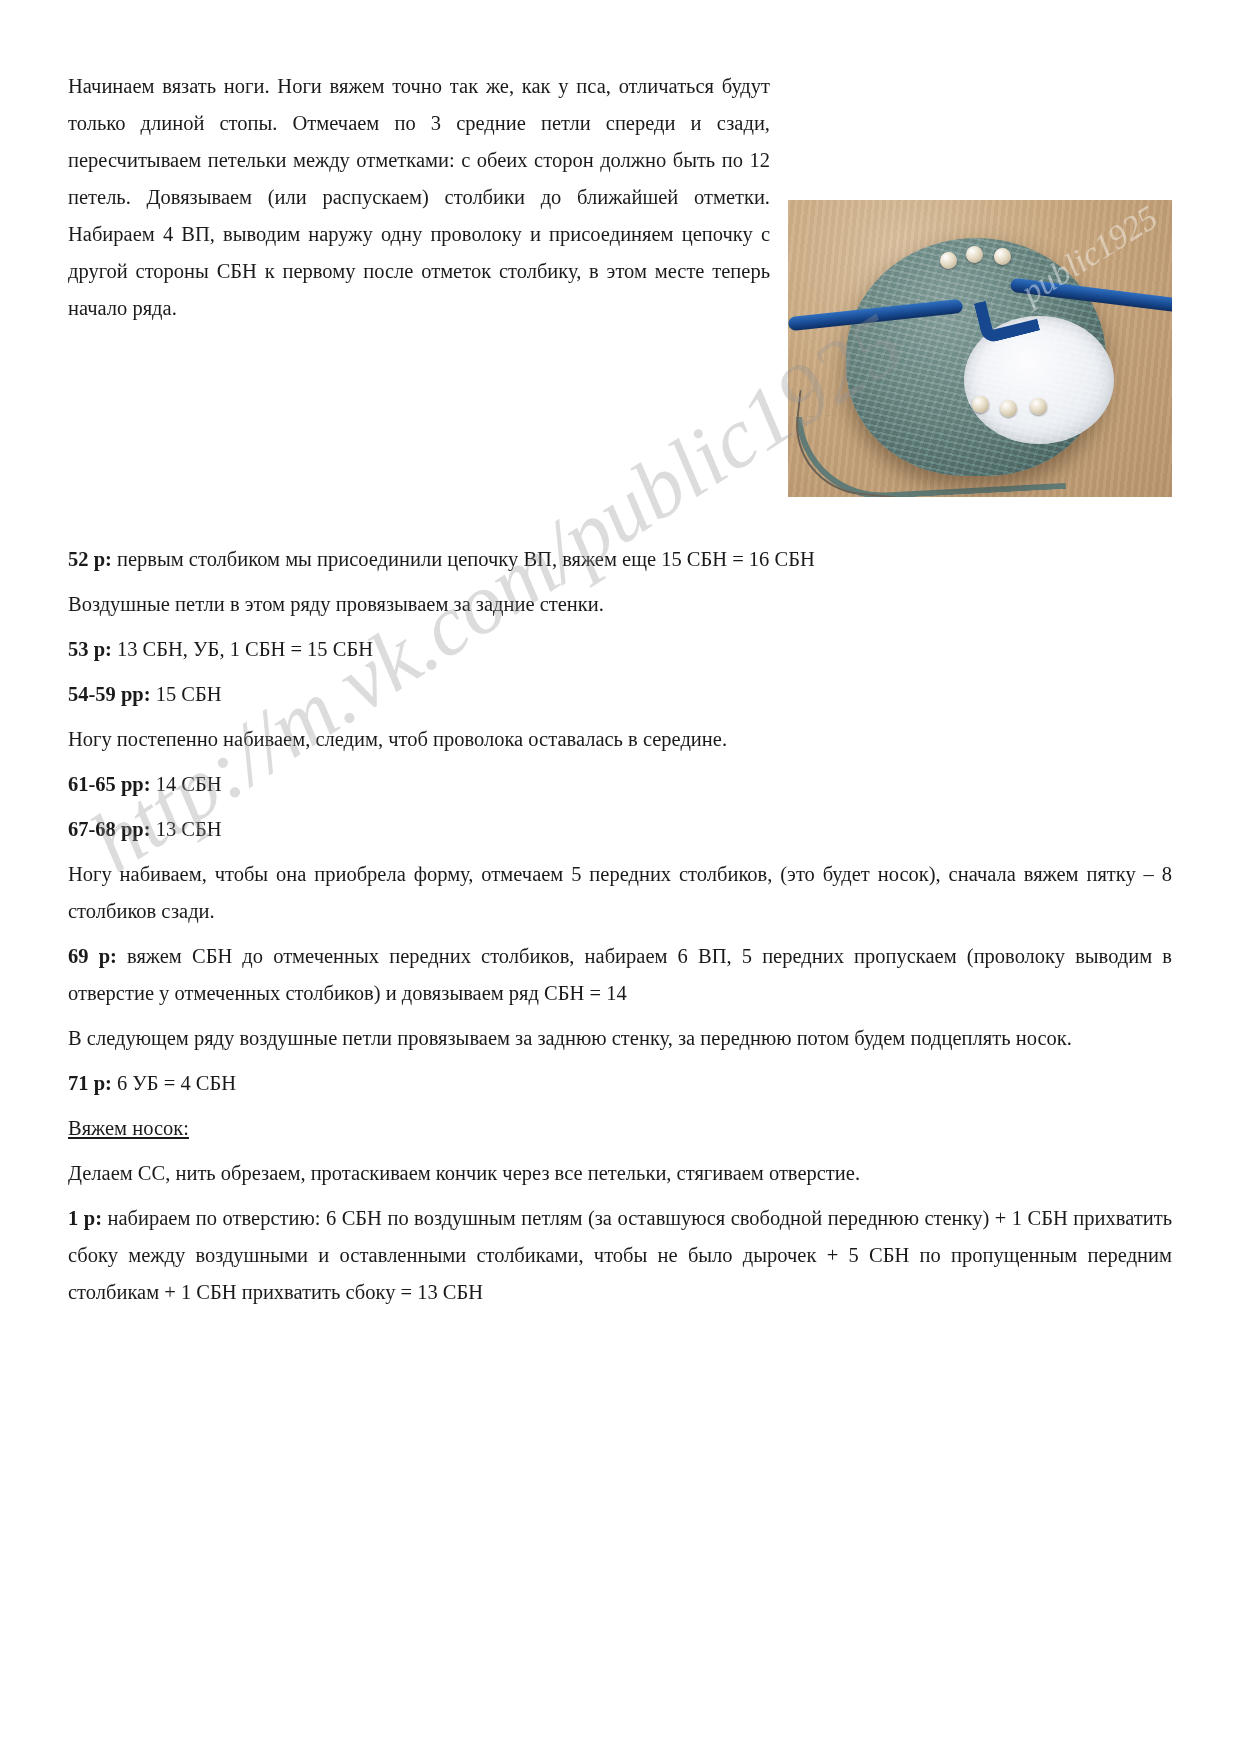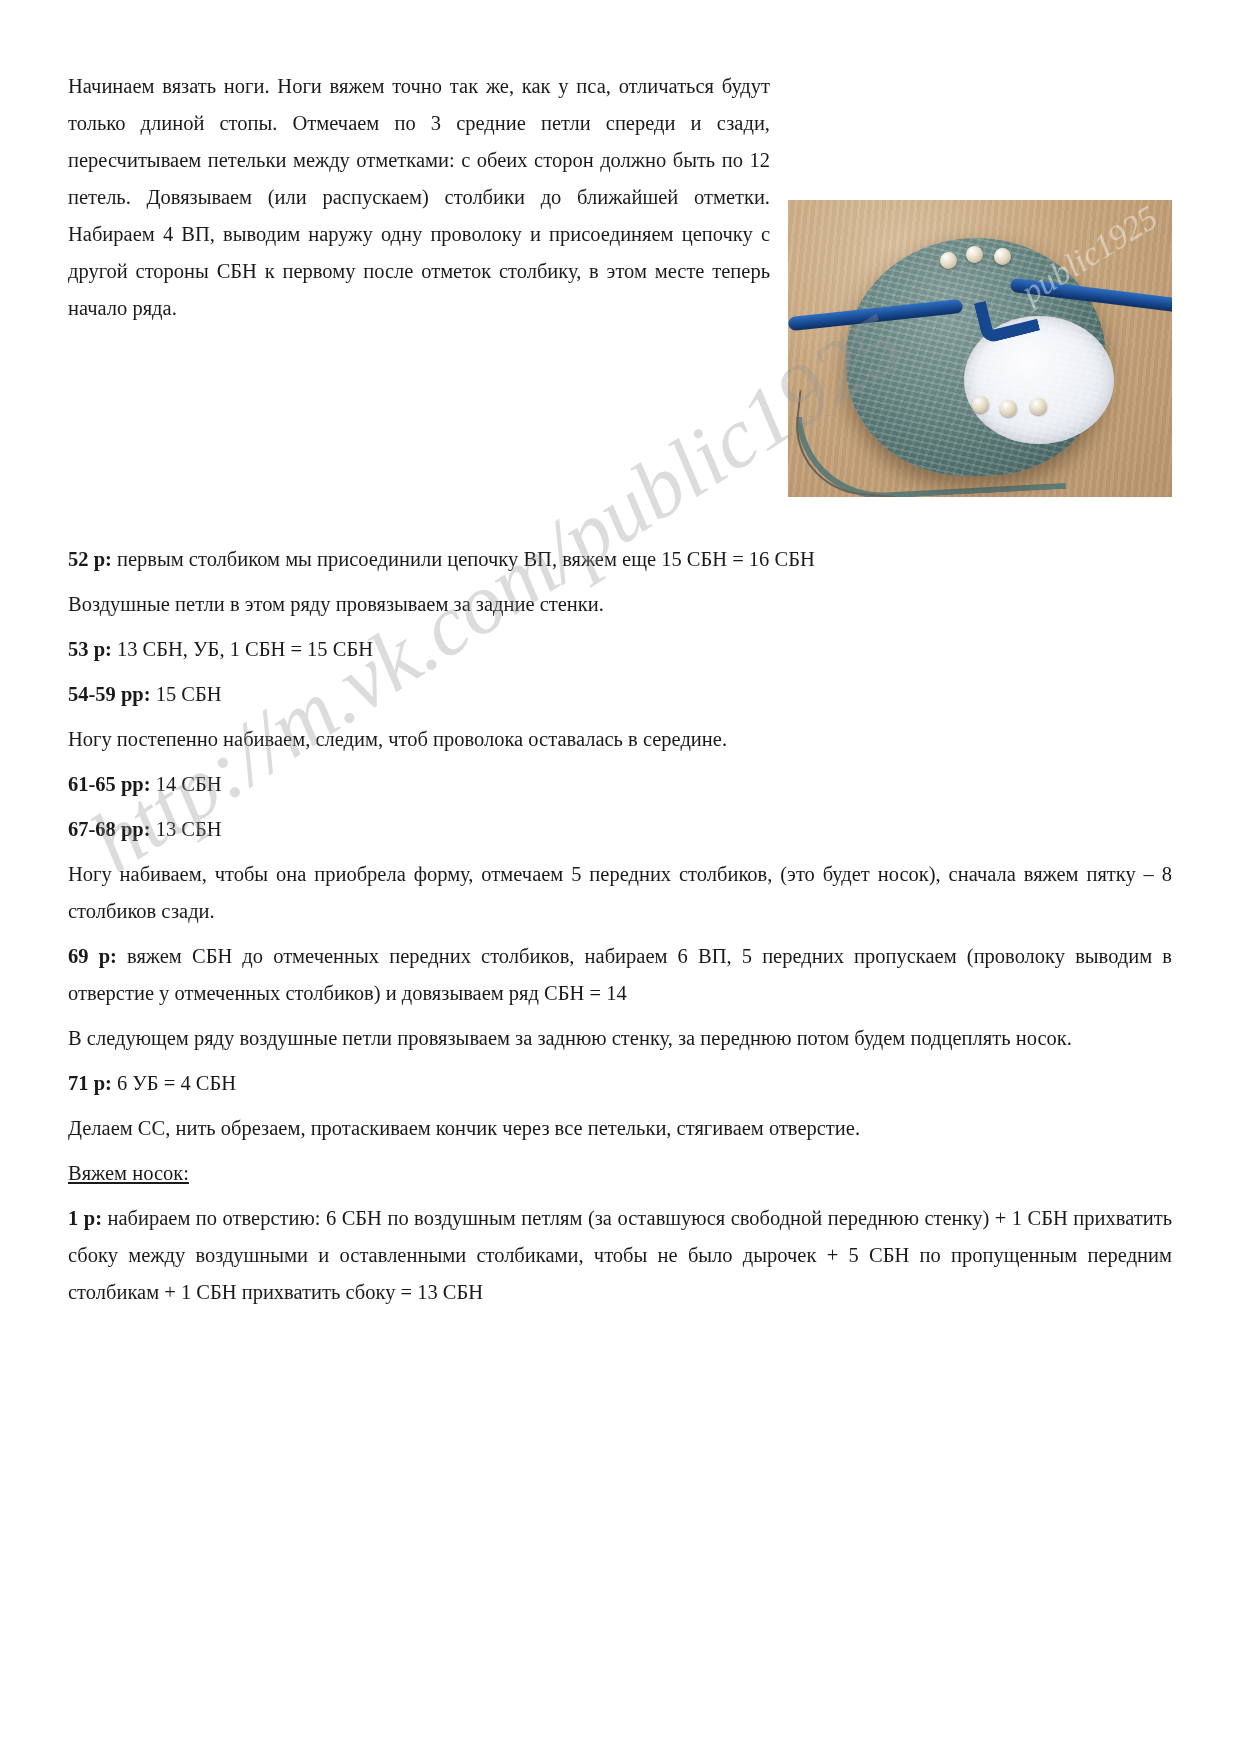--- a/index.html
+++ b/index.html
@@ -288,25 +288,25 @@
     <p class="just">
       <b>69 р:</b><span> вяжем СБН до отмеченных передних столбиков, набираем 6 ВП, 5 передних пропускаем (проволоку выводим в отверстие у отмеченных столбиков) и довязываем ряд СБН = 14</span>
     </p>
     <p class="just">
       <span>В следующем ряду воздушные петли провязываем за заднюю стенку, за переднюю потом будем подцеплять носок.</span>
     </p>
     <p>
       <b>71 р:</b><span> 6 УБ = 4 СБН</span>
     </p>
     <p>
+      <span class="u">Вяжем носок:</span>
+    </p>
+
+    <p>
       <span>Делаем СС, нить обрезаем, протаскиваем кончик через все петельки, стягиваем отверстие.</span>
-    </p>
-
-    <p>
-      <span class="u">Вяжем носок:</span>
     </p>
 
     <p class="just">
       <b>1 р:</b><span> набираем по отверстию: 6 СБН по воздушным петлям (за оставшуюся свободной переднюю стенку) + 1 СБН прихватить сбоку между воздушными и оставленными столбиками, чтобы не было дырочек + 5 СБН по пропущенным передним столбикам + 1 СБН прихватить сбоку = 13 СБН</span>
     </p>
 
   </div>
 </div>
 
 </body></html>

